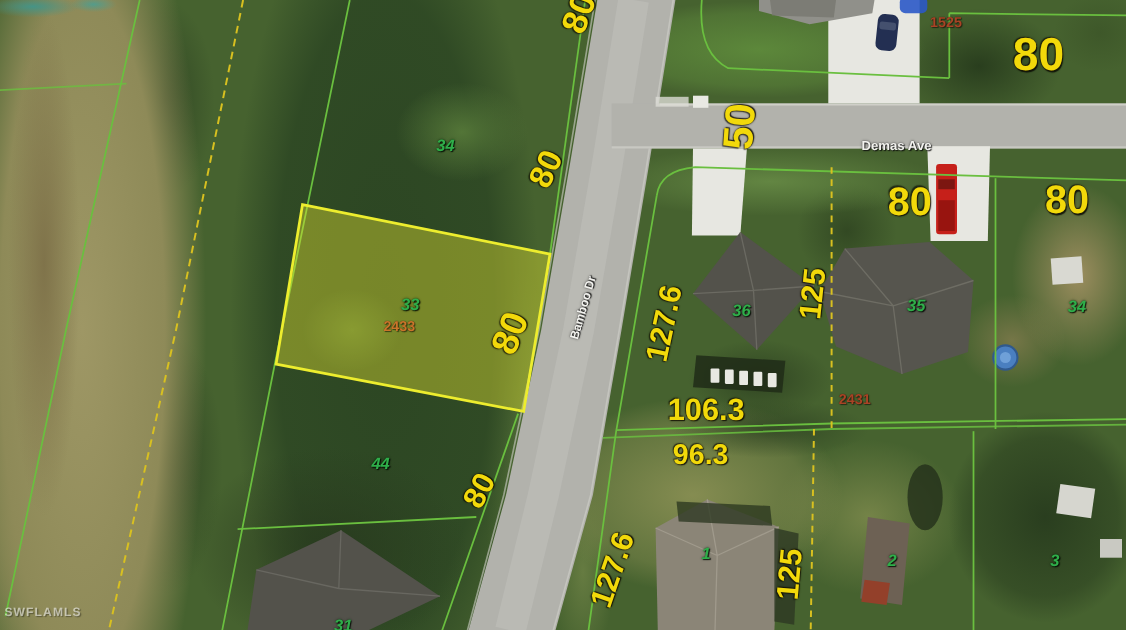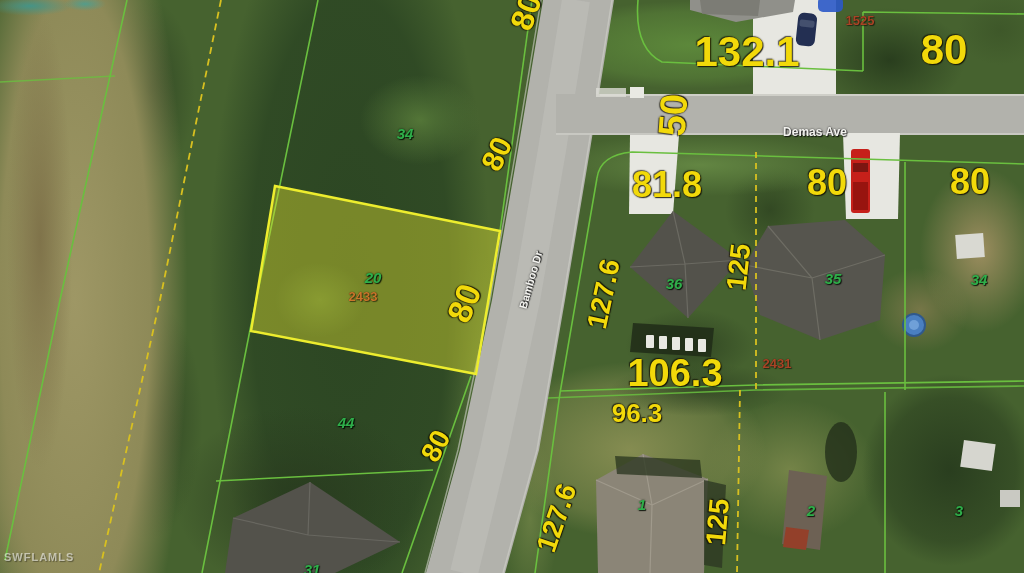--- a/index.html
+++ b/index.html
@@ -162,38 +162,36 @@
       <polyline points="885,392 885,573"></polyline>
       <polyline points="221,0 160,300 99,573" stroke="#d8c020" stroke-width="1.8" stroke-dasharray="7,5"></polyline>
       <polyline points="756,152 756,390" stroke="#d8c020" stroke-width="1.8" stroke-dasharray="6,5"></polyline>
       <polyline points="740,390 737,573" stroke="#d8c020" stroke-width="1.8" stroke-dasharray="6,5"></polyline>
     </g>
 
     <polygon points="275,186 500,231 476,374 251,331" fill="rgba(225,225,50,0.42)" stroke="#eded2e" stroke-width="2.5"></polygon>
   </svg>
 
   <div class="lbl dim" style="left:526px;top:12px;font-size:32px;--r:-70deg">80</div>
-  <div class="lbl dim" style="left:747px;top:52px;font-size:42px">132.1</div>
   <div class="lbl dim" style="left:944px;top:50px;font-size:42px">80</div>
   <div class="lbl dim" style="left:673px;top:115px;font-size:38px;--r:-86deg">50</div>
   <div class="lbl dim" style="left:497px;top:154px;font-size:30px;--r:-65deg">80</div>
-  <div class="lbl dim" style="left:667px;top:185px;font-size:36px">81.8</div>
   <div class="lbl dim" style="left:827px;top:183px;font-size:36px">80</div>
   <div class="lbl dim" style="left:970px;top:182px;font-size:36px">80</div>
   <div class="lbl dim" style="left:604px;top:294px;font-size:28px;--r:-78deg">127.6</div>
   <div class="lbl dim" style="left:739px;top:267px;font-size:28px;--r:-84deg">125</div>
   <div class="lbl dim" style="left:464px;top:303px;font-size:34px;--r:-68deg">80</div>
-  <div class="lbl dim" style="left:675px;top:373px;font-size:38px">106.3</div>
+  <div class="lbl dim" style="left:642px;top:373px;font-size:28px">106.3</div>
   <div class="lbl dim" style="left:637px;top:413px;font-size:26px">96.3</div>
   <div class="lbl dim" style="left:557px;top:518px;font-size:28px;--r:-71deg">127.6</div>
   <div class="lbl dim" style="left:718px;top:522px;font-size:28px;--r:-85deg">125</div>
   <div class="lbl dim" style="left:436px;top:446px;font-size:28px;--r:-62deg">80</div>
 
   <div class="lbl pnum" style="left:405px;top:133px">34</div>
-  <div class="lbl pnum" style="left:373px;top:277px">20</div>
+  <div class="lbl pnum" style="left:373px;top:277px">33</div>
   <div class="lbl pnum" style="left:346px;top:422px">44</div>
   <div class="lbl pnum" style="left:312px;top:569px">31</div>
   <div class="lbl pnum" style="left:674px;top:283px">36</div>
   <div class="lbl pnum" style="left:833px;top:278px">35</div>
   <div class="lbl pnum" style="left:979px;top:279px">34</div>
   <div class="lbl pnum" style="left:642px;top:504px">1</div>
   <div class="lbl pnum" style="left:811px;top:510px">2</div>
   <div class="lbl pnum" style="left:959px;top:510px">3</div>
 
   <div class="lbl pid" style="left:860px;top:20px">1525</div>

